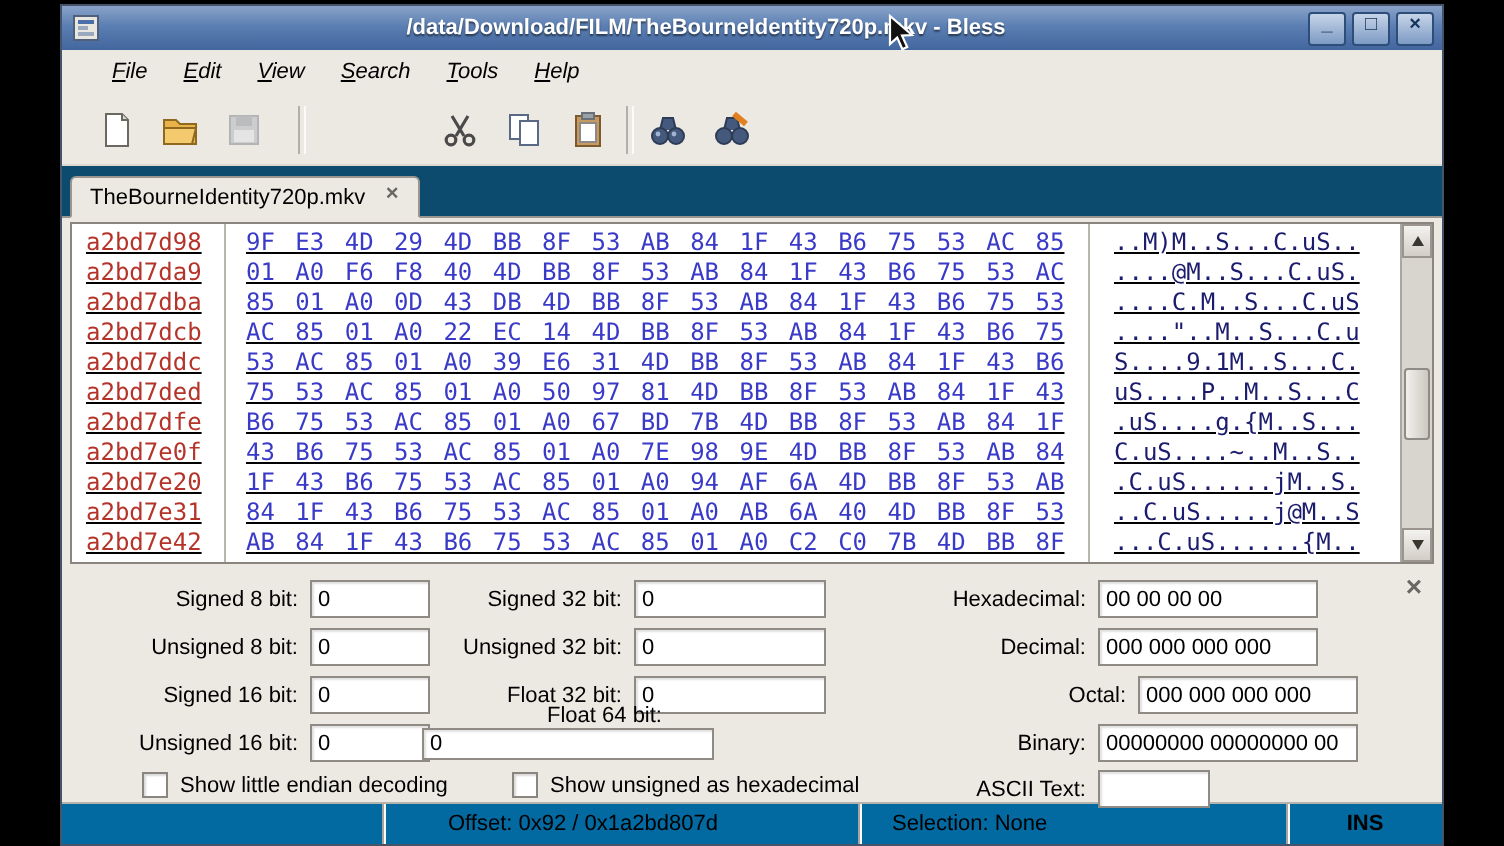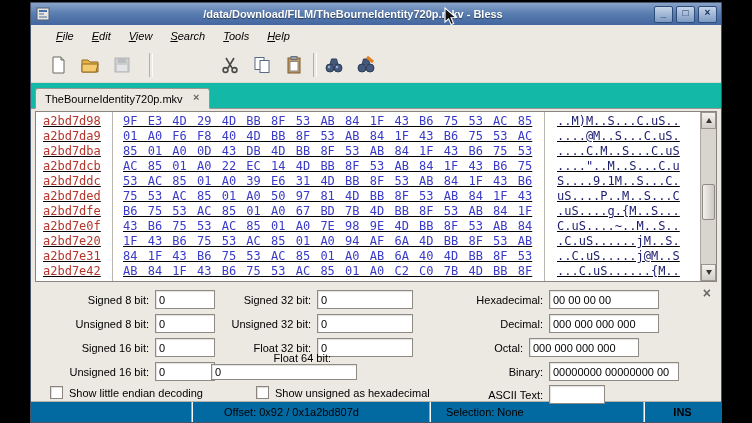--- a/index.html
+++ b/index.html
@@ -19,21 +19,21 @@
   
   .menubar{height:23px;display:flex;align-items:stretch;padding-left:16px;background:#ece8e2;flex:0 0 auto;font-style:italic;}
   .menuitem{padding:5px 9px 0 9px;font-size:11px;}
   
   .toolbar{height:34px;position:relative;flex:0 0 auto;border-bottom:1px solid #dcd8d2;}
   .tbgroup{position:absolute;top:4px;display:flex;gap:6px;}
   .tbbtn{width:26px;height:26px;display:flex;align-items:center;justify-content:center;border-radius:2px;}
   .tbsep{position:absolute;top:5px;height:24px;width:2px;border-left:1px solid #b3afa8;border-right:1px solid #fbfaf8;}
   .disabled{opacity:.5;}
   
-  .tabbar{height:25px;background:#14b8a6;display:flex;align-items:flex-end;padding-left:4px;
+  .tabbar{height:25px;background:#0c4a6e;display:flex;align-items:flex-end;padding-left:4px;
           border-bottom:1px solid #9a958e;flex:0 0 auto;}
   .tab{background:#ece8e2;border:1px solid #9a958e;border-bottom:1px solid #ece8e2;border-radius:3px 3px 0 0;
        padding:3px 6px 3px 9px;display:flex;align-items:center;gap:7px;margin-bottom:-1px;font-size:11px;}
   .tabclose{width:13px;height:13px;line-height:11px;text-align:center;color:#6a6661;font-weight:bold;font-size:11px;
             border-radius:2px;}
   
   .hexwrap{height:169px;margin:2px 4px 0 4px;background:#fff;border:1px solid #8a867f;
            position:relative;overflow:hidden;font-family:"DejaVu Sans Mono",monospace;font-size:12px;
            line-height:15px;flex:0 0 auto;}
   .hexrows{position:absolute;top:2px;left:0;right:16px;}
@@ -235,34 +235,34 @@
       </div>
 
     <div class="frow" style="left:392px;top:8px;">
         <span class="lbl w120">Hexadecimal:</span>
         <input class="inp iw110" value="00 00 00 00" style="">
       </div>
     <div class="frow" style="left:392px;top:32px;">
         <span class="lbl w120">Decimal:</span>
         <input class="inp iw110" value="000 000 000 000" style="">
       </div>
-    <div class="frow" style="left:372px;top:56px;">
+    <div class="frow" style="left:412px;top:56px;">
         <span class="lbl w120">Octal:</span>
         <input class="inp iw110" value="000 000 000 000" style="">
       </div>
     <div class="frow" style="left:392px;top:80px;">
         <span class="lbl w120">Binary:</span>
         <input class="inp iw130" value="00000000 00000000 00" style="">
       </div>
     <div class="frow" style="left:392px;top:103px;">
         <span class="lbl w120">ASCII Text:</span>
         <input class="inp iw56" value="" style="">
       </div>
 
-    <div class="cbrow" style="left:19px;top:104px;">
+    <div class="cbrow" style="left:40px;top:104px;">
       <span class="cbbox"></span>
       <span>Show little endian decoding</span>
     </div>
     <div class="cbrow" style="left:225px;top:104px;">
       <span class="cbbox"></span>
       <span>Show unsigned as hexadecimal</span>
     </div>
     <div class="panelclose">×</div>
   </div>
 

